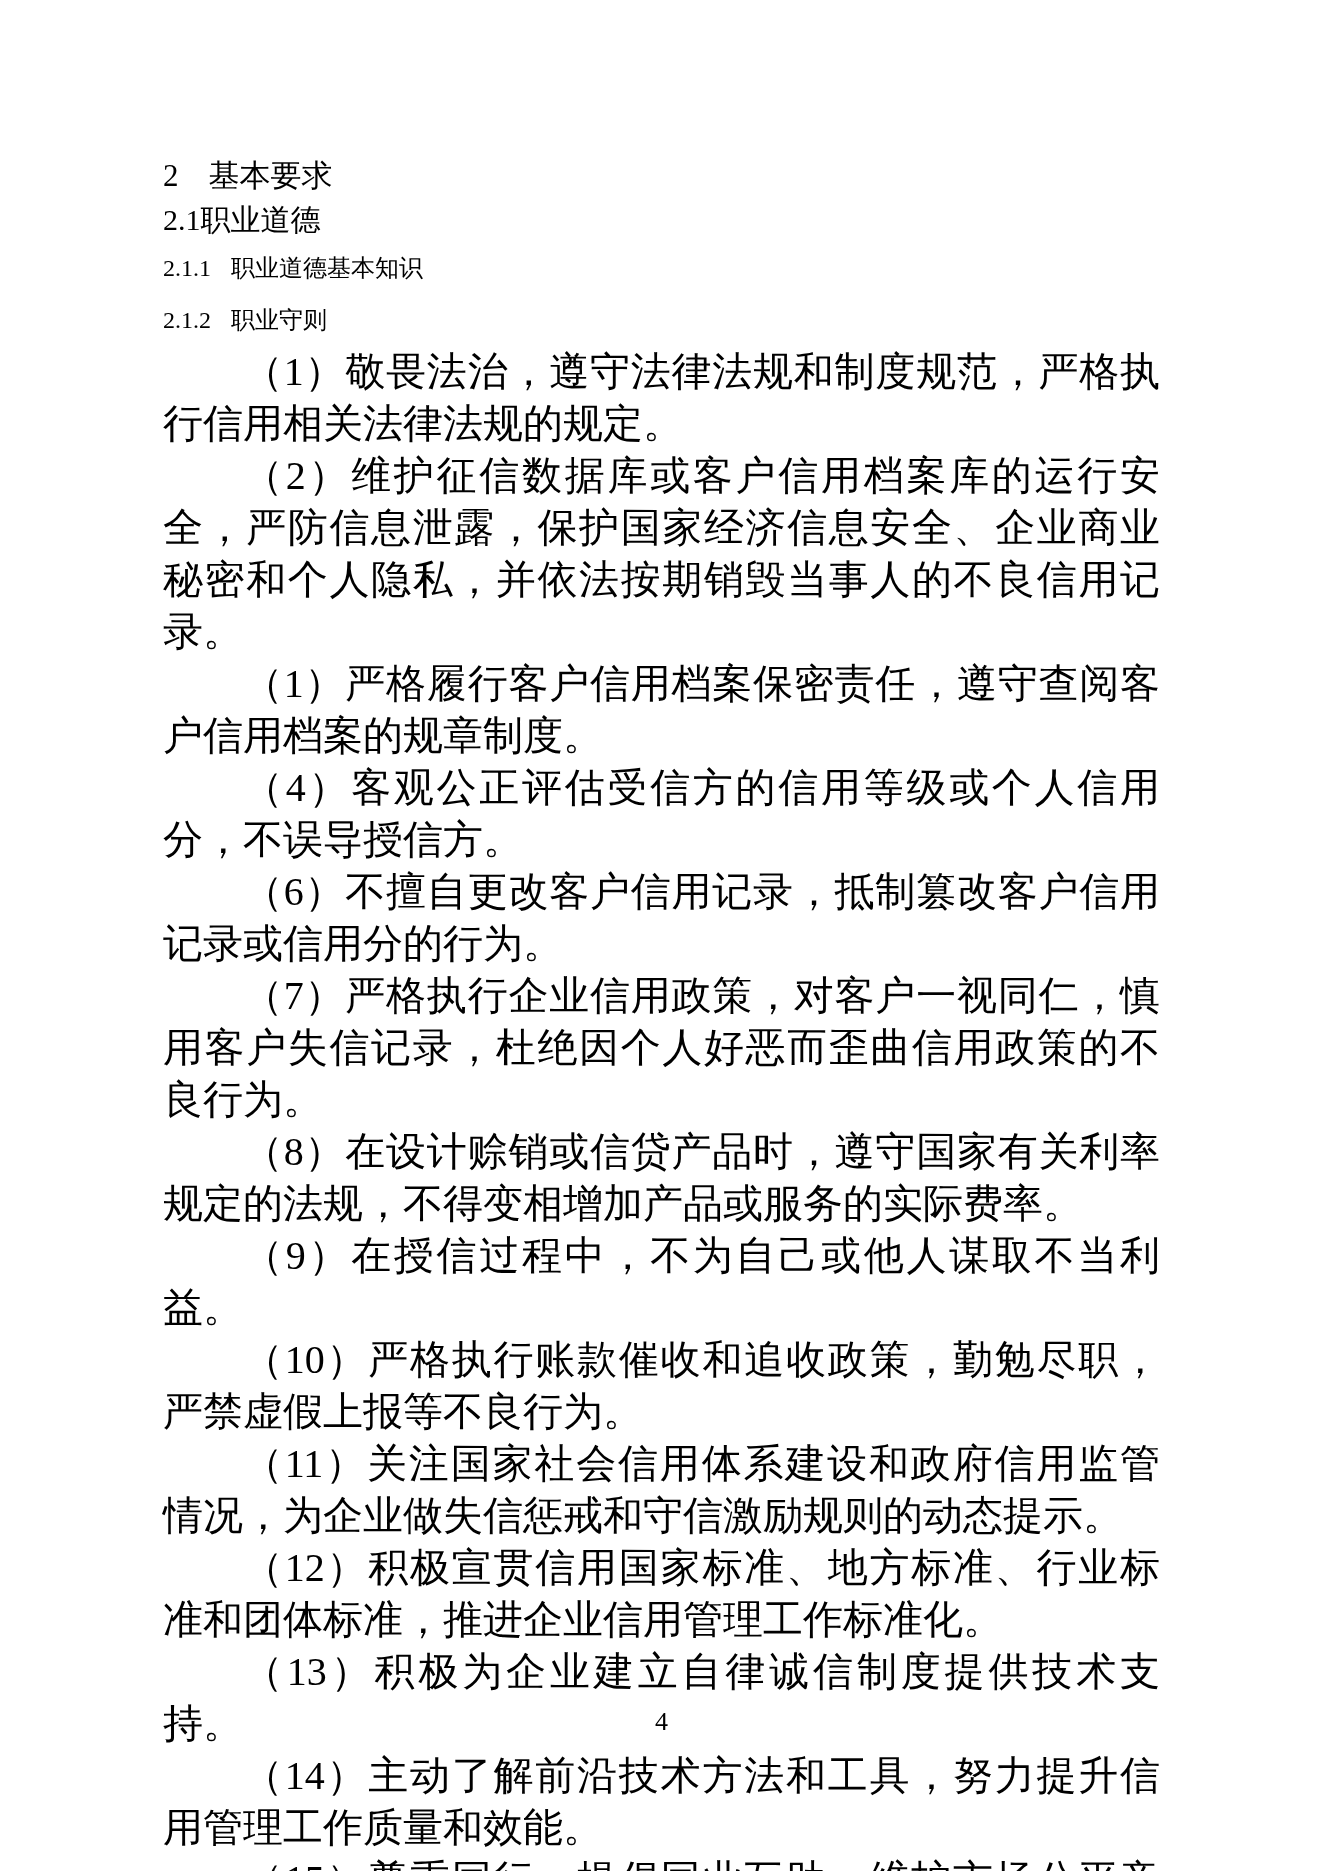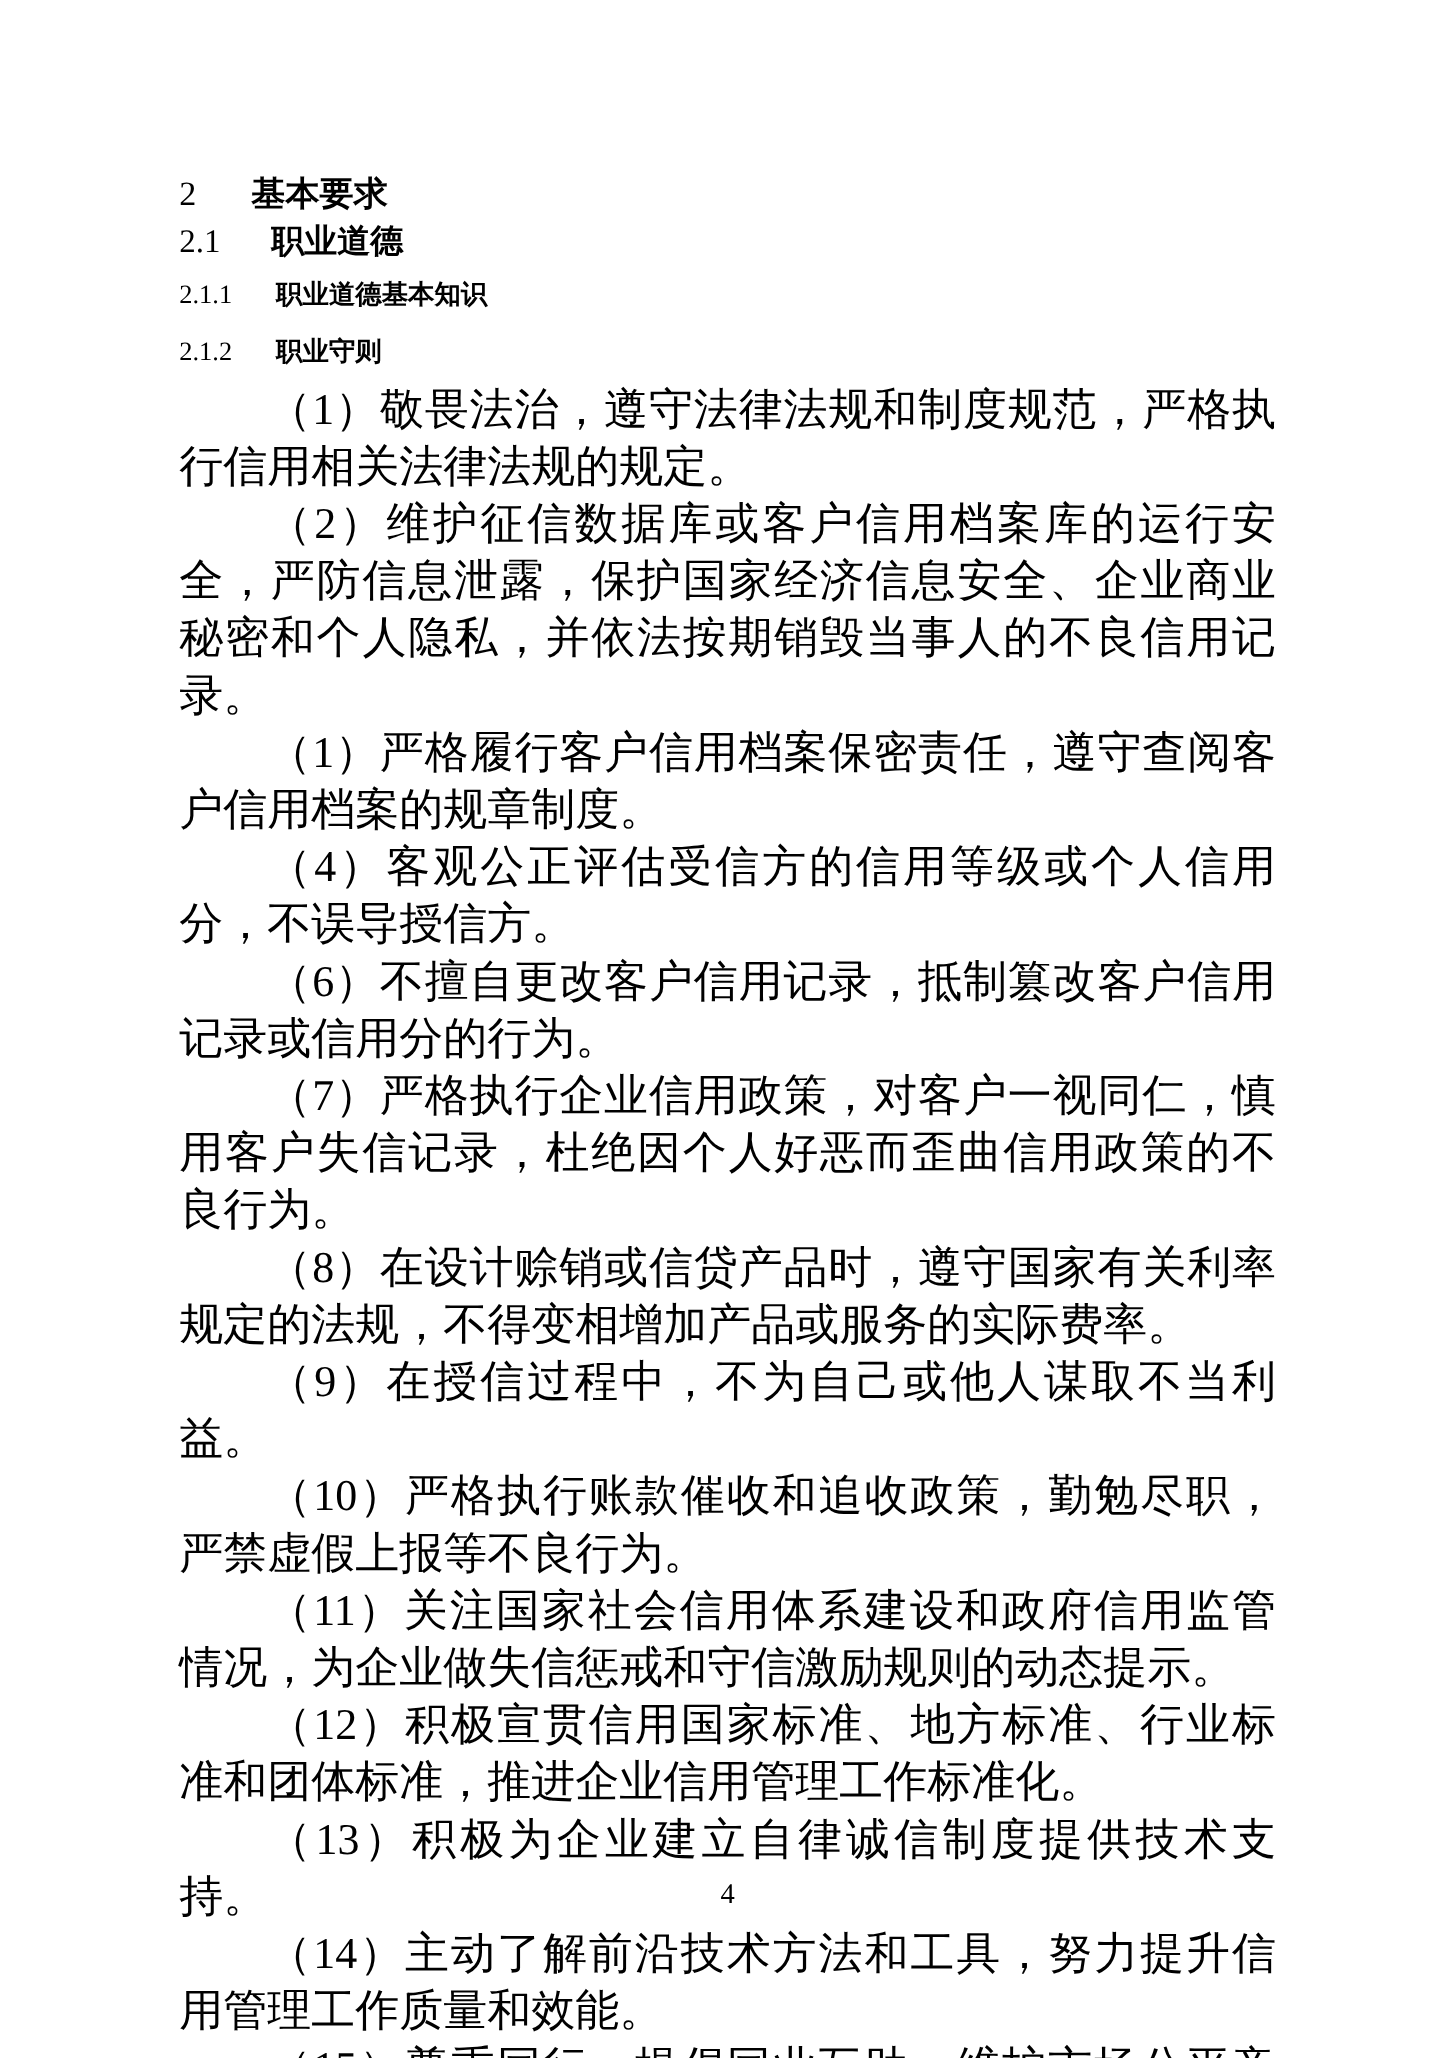--- a/index.html
+++ b/index.html
@@ -25,33 +25,32 @@
   .heading {
     display: block;
     white-space: nowrap;
   }
   .heading .num {
     font-family: "Liberation Serif", "DejaVu Serif", serif;
     font-weight: 400;
   }
   .heading .title {
     font-family: "Liberation Sans", "DejaVu Sans", sans-serif;
-    font-weight: 700;
-    margin-left: 20px;
+    font-weight: 400;
   }
   .h1 {
     font-size: 31px;
     line-height: 44px;
   }
   .h1 .num { margin-right: 30px; }
   .h2 {
     font-size: 30px;
     line-height: 44px;
   }
-  .h2 .num { margin-right: 26px; }
+  .h2 .num { }
   .h3 {
     font-size: 24px;
     line-height: 52px;
   }
   .h3 .num { margin-right: 20px; }
   .body-para {
     margin: 0;
     font-size: 40px;
     line-height: 52px;
     text-align: justify;

